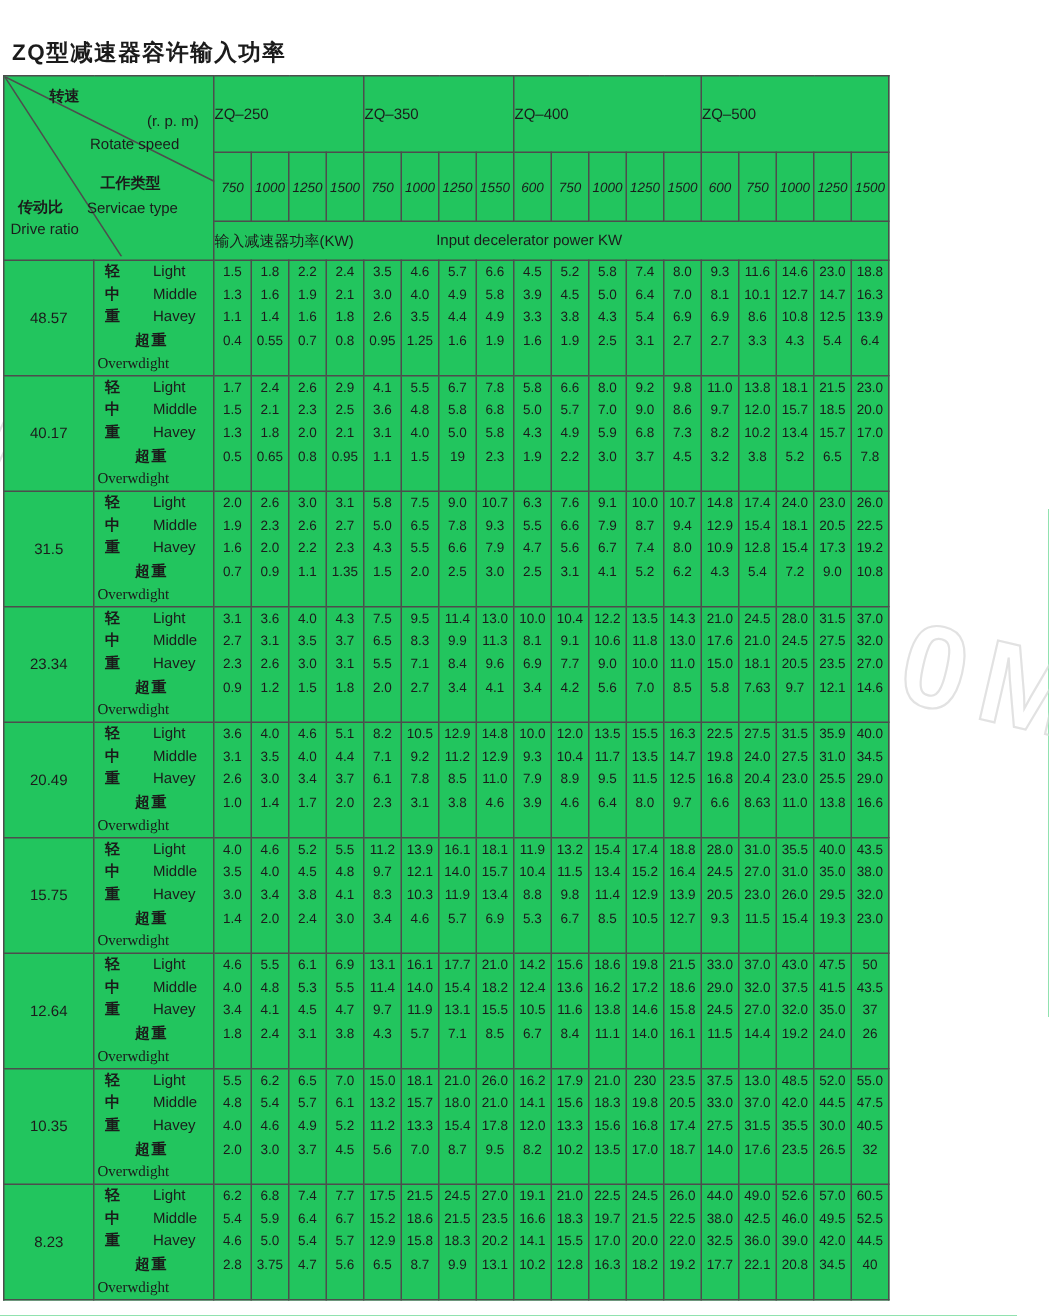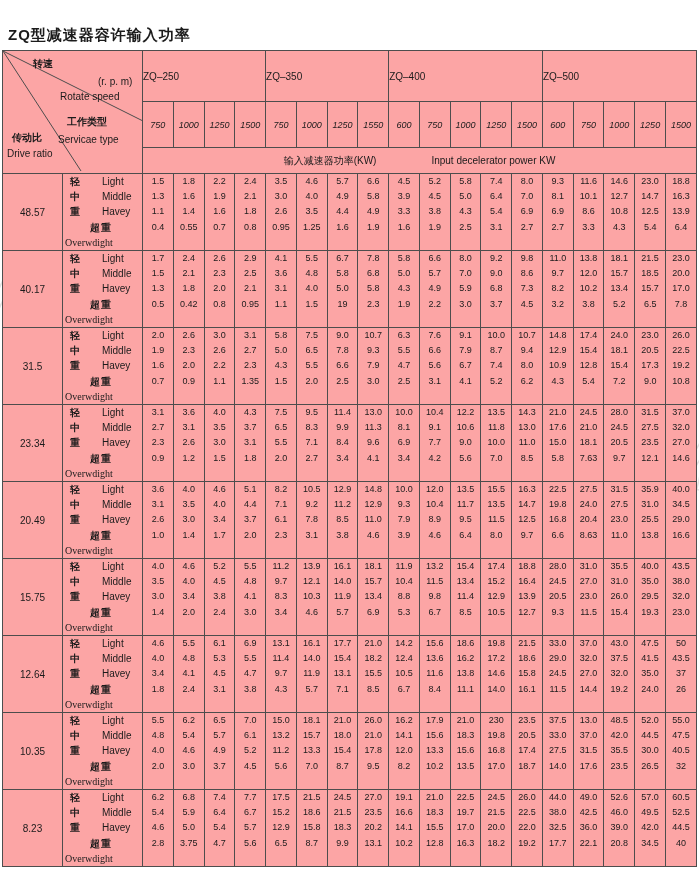--- a/index.html
+++ b/index.html
@@ -5,42 +5,42 @@
   html,body{margin:0;padding:0;}
   body{
     width:699px;height:877px;background:#ffffff;position:relative;overflow:hidden;
     font-family:"Liberation Sans","DejaVu Sans",sans-serif;color:#1b1b1b;
   }
   .titles{position:absolute;left:8px;top:6px;margin-top:20px;}
   .title-zh{font-size:15px;font-weight:700;letter-spacing:1px;}
   .title-en{font-size:13.5px;margin-top:8px;}
 
   table#decel{
-    position:absolute;left:2px;top:50px;width:695px;
-    border-collapse:collapse;table-layout:fixed;background:#fca5a5;
+    position:absolute;left:2px;top:50px;width:591px;
+    border-collapse:collapse;table-layout:fixed;background:#22c55e;
   }
   #decel th,#decel td{border:1px solid #4d4d4d;padding:0;font-weight:400;}
 
   
   .corner{position:relative;width:140px;height:120px;vertical-align:top;}
   .corner svg{position:absolute;left:0;top:0;width:140px;height:120px;}
   .corner .lbl{position:absolute;white-space:nowrap;font-size:10px;}
   .lbl-zh{font-weight:700;}
   .pos-rsz{left:30px;top:6px;font-size:10.5px;}
   .pos-rse{left:57px;top:8px;margin-top:32px;}
   .pos-rsu{left:95px;top:25px;}
   .pos-stz{left:64px;top:64px;font-size:10.5px;}
   .pos-ste{left:55px;top:83px;}
   .pos-drz{left:9px;top:80px;font-size:10.5px;}
   .pos-dre{left:4px;top:97px;}
 
   #group-row .group-th{height:50px;font-size:10px;text-align:left;}
   #speed-row .speed-th{height:45px;font-size:9px;text-align:center;font-style:italic;}
   #caption-row th{height:25px;font-size:10px;}
-  .caption-flex{display:flex;justify-content:center;gap:55px;align-items:center;height:25px;}
+  .caption-flex{display:flex;gap:55px;align-items:center;height:25px;}
 
   
   .block-row td{height:76px;vertical-align:top;background:transparent;}
   .ratio-cell{text-align:center;vertical-align:middle !important;font-size:10px;}
   .type-cell{overflow:hidden;}
   .tl{display:flex;align-items:center;height:15.2px;font-size:10px;line-height:15.2px;white-space:nowrap;}
   .tl .zh{display:inline-block;width:26px;margin-left:7px;font-weight:700;letter-spacing:1px;}
   .tl .en{margin-left:6px;}
   .tl-center{padding-left:27px;}
   .tl-center .zh{width:auto;margin-left:0;}
@@ -328,21 +328,21 @@
           <div class="val-line">1.7</div>
           <div class="val-line">1.5</div>
           <div class="val-line">1.3</div>
           <div class="val-line">0.5</div>
           <div class="val-line"></div>
         </td>
         <td class="val-cell">
           <div class="val-line">2.4</div>
           <div class="val-line">2.1</div>
           <div class="val-line">1.8</div>
-          <div class="val-line">0.42</div>
+          <div class="val-line">0.65</div>
           <div class="val-line"></div>
         </td>
         <td class="val-cell">
           <div class="val-line">2.6</div>
           <div class="val-line">2.3</div>
           <div class="val-line">2.0</div>
           <div class="val-line">0.8</div>
           <div class="val-line"></div>
         </td>
         <td class="val-cell">

